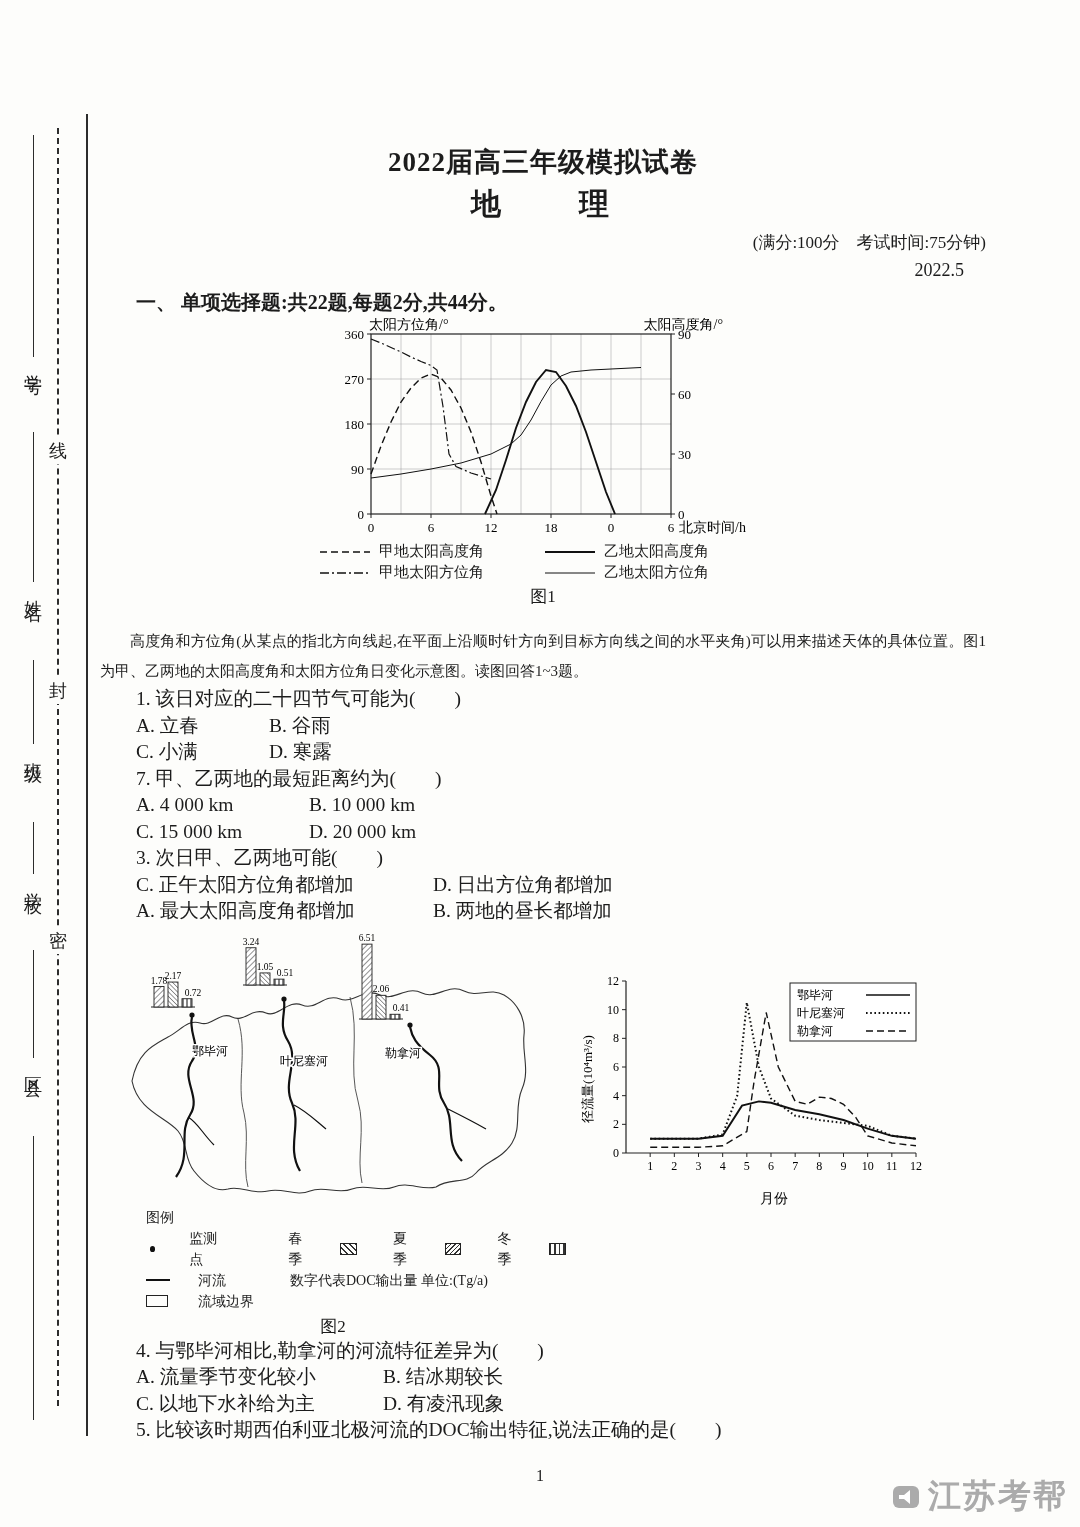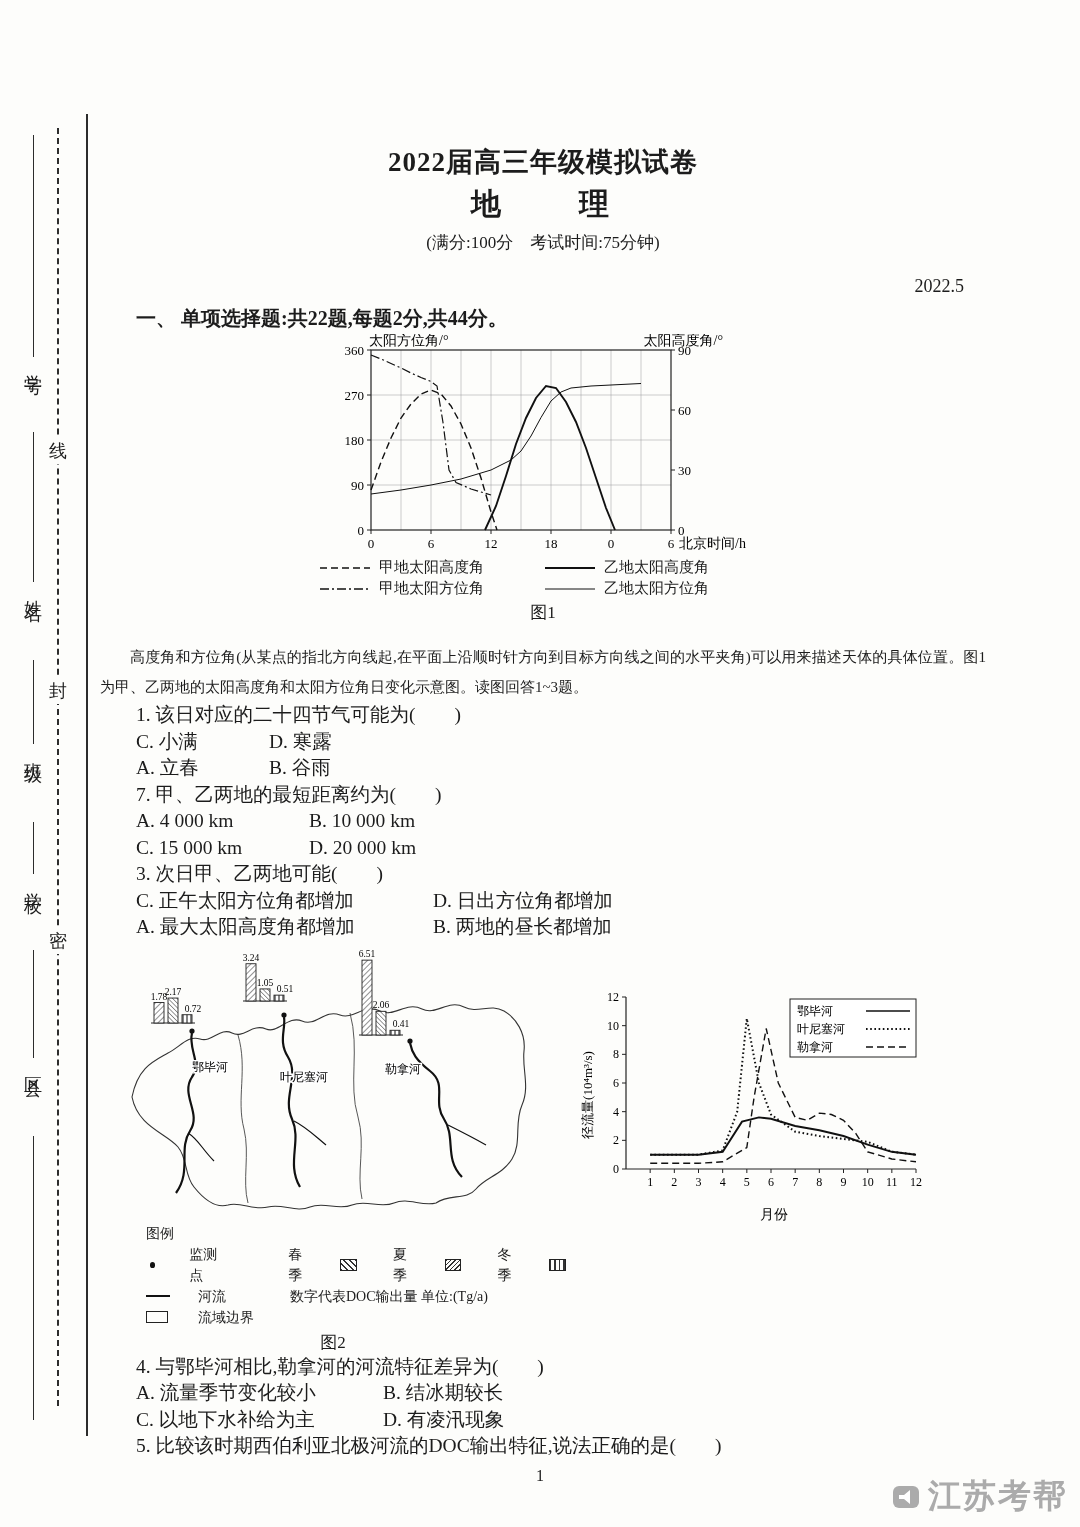--- a/index.html
+++ b/index.html
@@ -10,22 +10,22 @@
   .seal-dash{position:absolute;left:57px;top:128px;height:1278px;border-left:2px dashed #2c2c2c}
   .inner-rule{position:absolute;left:86px;top:114px;height:1322px;border-left:2px solid #2c2c2c}
   .seal-char{position:absolute;left:47px;width:22px;text-align:center;background:#fdfdfb;font-size:18px;line-height:26px}
   .vseg{position:absolute;left:33px;border-left:1.5px solid #2c2c2c;width:0}
   .field-label{position:absolute;left:22px;writing-mode:vertical-rl;text-orientation:upright;
                font-size:18px;letter-spacing:4px;line-height:22px}
   
   .content{position:absolute;left:100px;top:118px;width:886px}
   .exam-title{text-align:center;font-size:27px;font-weight:700;margin-top:26px;letter-spacing:1px}
   .subject{text-align:center;font-size:30px;font-weight:700;margin-top:4px;letter-spacing:6px}
-  .exam-info{text-align:center;font-size:17px;margin-top:6px}
-  .date-line{text-align:right;font-size:18px;padding-right:22px;margin-top:22px}
+  .exam-info{text-align:right;font-size:17px;margin-top:6px}
+  .date-line{text-align:right;font-size:18px;padding-right:22px;margin-top:6px}
   .section-heading{font-size:20px;font-weight:700;margin-top:8px;padding-left:36px}
   
   .fig1-wrap{width:470px;margin:2px auto 0 auto;text-align:center}
   .fig-legend{display:grid;grid-template-columns:215px 215px;gap:2px 10px;width:450px;margin:2px auto 0 auto;
               font-size:15px;text-align:left}
   .fig-legend .li{display:flex;align-items:center;gap:7px;justify-content:flex-start}
   .fig-caption{text-align:center;font-size:17px;margin-top:3px}
   
   .passage{font-size:15px;line-height:30px;text-indent:2em;text-align:justify;margin-top:18px}
   .q{margin-top:0}
@@ -168,26 +168,26 @@
         </div>
       </div>
       <div class="fig-caption">图1</div>
     </div>
 
     <p class="passage">高度角和方位角(从某点的指北方向线起,在平面上沿顺时针方向到目标方向线之间的水平夹角)可以用来描述天体的具体位置。图1为甲、乙两地的太阳高度角和太阳方位角日变化示意图。读图回答1~3题。</p>
 
     <div class="q">
       <div class="stem">1. 该日对应的二十四节气可能为(　　)</div>
       <div class="opt-row" style="--c:128px">
+        <span class="opt">A. 立春</span>
+        <span class="opt">B. 谷雨</span>
+      </div>
+      <div class="opt-row" style="--c:128px">
         <span class="opt">C. 小满</span>
         <span class="opt">D. 寒露</span>
-      </div>
-      <div class="opt-row" style="--c:128px">
-        <span class="opt">A. 立春</span>
-        <span class="opt">B. 谷雨</span>
       </div>
     </div>
 
     <div class="q">
       <div class="stem">7. 甲、乙两地的最短距离约为(　　)</div>
       <div class="opt-row" style="--c:168px">
         <span class="opt">A. 4 000 km</span>
         <span class="opt">B. 10 000 km</span>
       </div>
       <div class="opt-row" style="--c:168px">

